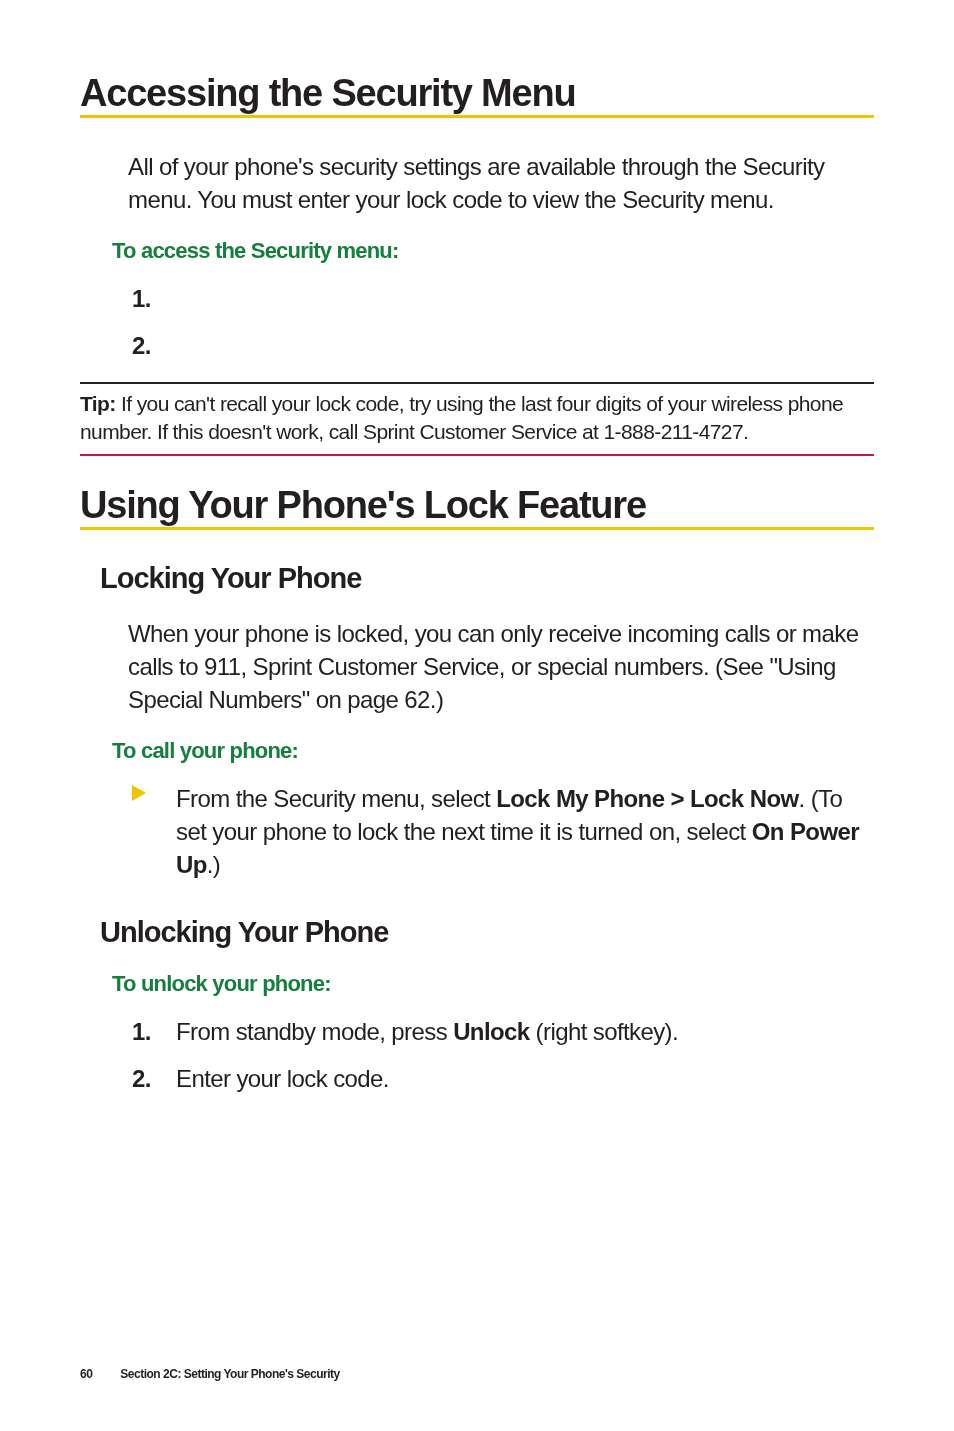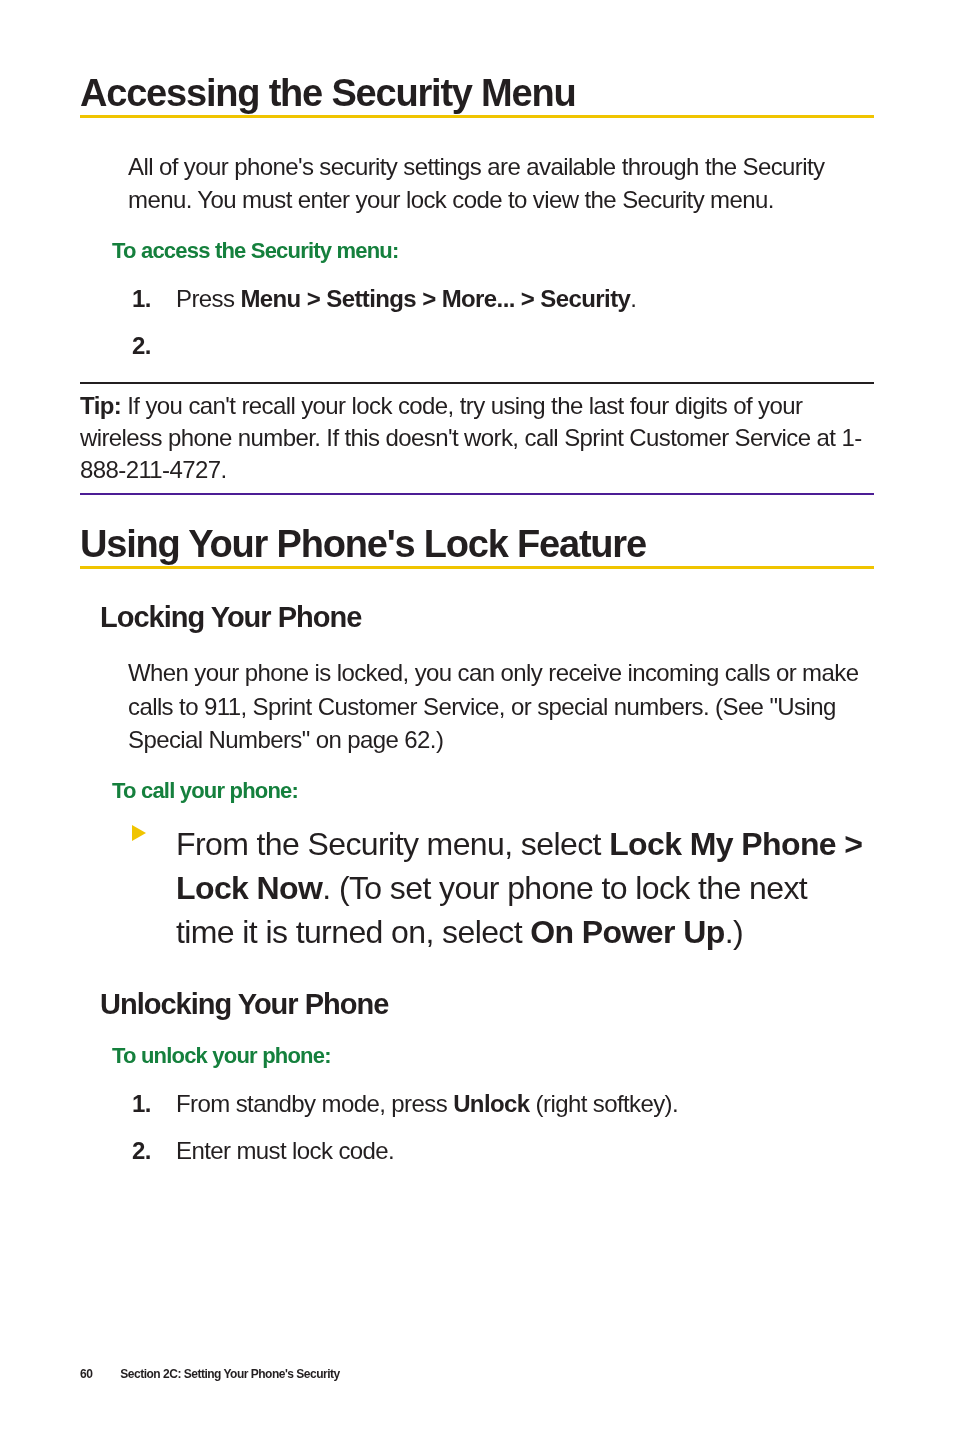--- a/index.html
+++ b/index.html
@@ -54,34 +54,34 @@
     }
     .ol-num .marker {
       font-weight: 700;
       min-width: 44px;
     }
     .bullet-row {
       display: flex;
       margin-left: 52px;
       margin-right: 10px;
       margin-bottom: 34px;
-      font-size: 32px;
+      font-size: 24px;
       line-height: 1.38;
       letter-spacing: -0.6px;
     }
     .bullet-row .bmarker {
       min-width: 44px;
       padding-top: 3px;
     }
     .bullet-row svg { display:block; }
     .tip-box {
       border-top: 2px solid #231f20;
-      border-bottom: 2px solid #4c1d95;
+      border-bottom: 2px solid #be185d;
       padding: 6px 0 8px 0;
-      font-size: 24px;
+      font-size: 21px;
       line-height: 1.32;
       margin-bottom: 28px;
       letter-spacing: -0.6px;
     }
     .tip-label { font-weight:700; }
     .h2 {
       font-size: 29px;
       font-weight: 700;
       letter-spacing: -1px;
       margin-left: 20px;
@@ -105,23 +105,20 @@
 
 <div class="h1">Accessing the Security Menu</div>
 
 <p class="body-para">All of your phone's security settings are available through the Security menu. You must enter your lock code to view the Security menu.</p>
 
 <p class="instr-label">To access the Security menu:</p>
 
 <div class="ol-num">
   <div class="row">
     <div class="marker">1.</div>
-    <div>
-      <span>Press </span><span class="bold">Menu &gt; Settings &gt; More... &gt; Security</span><span>.</span>
-    </div>
   </div>
   <div class="row">
     <div class="marker">2.</div>
   </div>
 </div>
 
 <div class="tip-box">
   <span class="tip-label">Tip: </span><span>If you can't recall your lock code, try using the last four digits of your wireless phone number. If this doesn't work, call Sprint Customer Service at 1-888-211-4727.</span>
 </div>
 
@@ -150,19 +147,19 @@
 
 <div class="ol-num">
   <div class="row">
     <div class="marker">1.</div>
     <div>
       <span>From standby mode, press </span><span class="bold">Unlock</span><span> (right softkey).</span>
     </div>
   </div>
   <div class="row">
     <div class="marker">2.</div>
-    <div>Enter must lock code.</div>
+    <div>Enter your lock code.</div>
   </div>
 </div>
 
 <div class="footer">
   <span class="pn">60</span><span>Section 2C: Setting Your Phone's Security</span>
 </div>
 
 </body></html>

